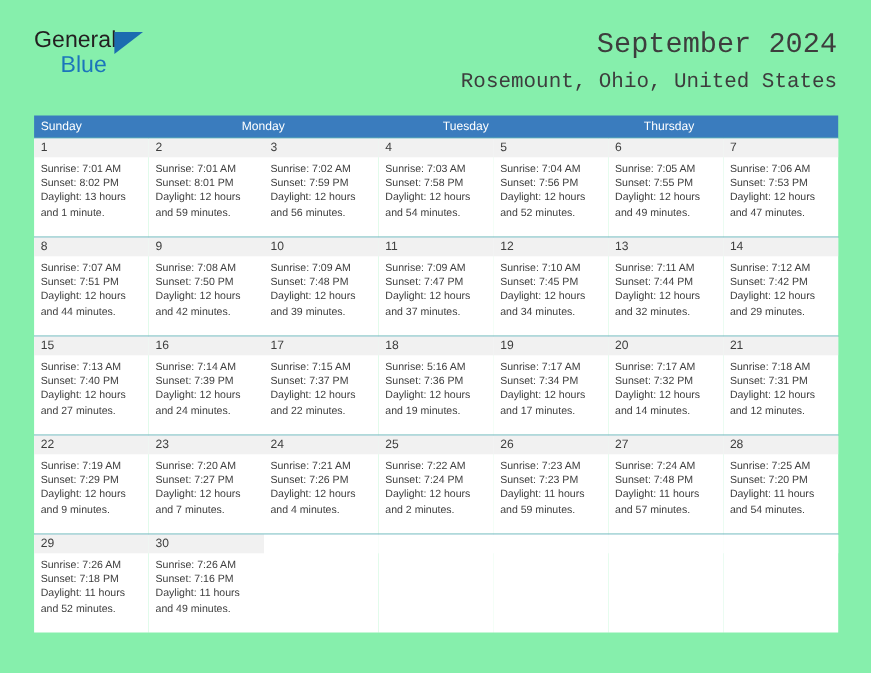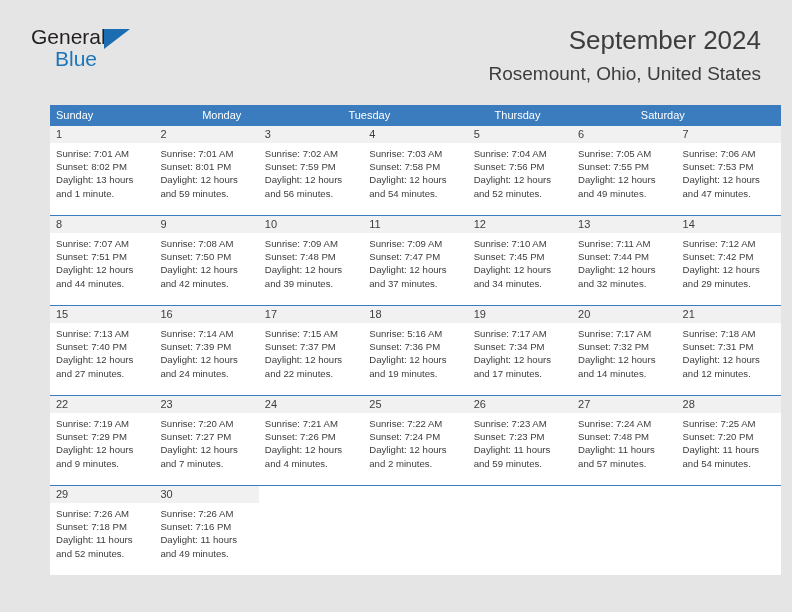--- a/index.html
+++ b/index.html
@@ -6,21 +6,21 @@
   html, body {
     margin: 0; padding: 0;
     width: 792px; height: 612px;
     background: #ffffff;
     font-family: "Liberation Sans", sans-serif;
   }
   .page {
     position: relative;
     width: 792px;
     height: 612px;
-    background: #e5e5e5;
+    background: #86efac;
     overflow: hidden;
   }
 
   
   .top {
     display: flex;
     align-items: flex-start;
     justify-content: space-between;
     padding: 26px 31px 0 31px;
     height: 78px;
@@ -52,20 +52,21 @@
     left: 73px;
     top: 3px;
     width: 0;
     height: 0;
     border-left: 26px solid #1b6cb0;
     border-bottom: 20px solid transparent;
   }
   .titles {
     text-align: right;
     padding-top: 0px;
+    font-family: Liberation Mono, monospace;
   }
   .cal-title {
     font-size: 26px;
     color: #3d3d3d;
     font-weight: 400;
     line-height: 1.15;
     white-space: nowrap;
   }
   .cal-sub {
     font-size: 19px;
@@ -74,21 +75,20 @@
     margin-top: 7px;
     white-space: nowrap;
   }
 
   
   .cal {
     position: absolute;
     left: 31px;
     top: 105px;
     width: 731px;
-    margin-left: 19px;
   }
   .weekdays {
     display: flex;
     background: #3a7cbe;
     height: 20px;
   }
   .weekday {
     flex: 1 1 0;
     color: #ffffff;
     font-size: 11px;
@@ -147,21 +147,20 @@
     </div>
   </div>
 
   <div class="cal">
 
     <div class="weekdays">
       <div class="weekday">Sunday</div>
       <div class="weekday">Monday</div>
       <div class="weekday">Tuesday</div>
       <div class="weekday">Thursday</div>
-      <div class="weekday">Saturday</div>
     </div>
 
     <div class="week">
       <div class="cell">
         <div class="cell-num-band">
             <div class="cell-num">1</div>
           </div>
         <div class="cell-body">
           <div class="cell-line">Sunrise: 7:01 AM</div>
           <div class="cell-line">Sunset: 8:02 PM</div>

